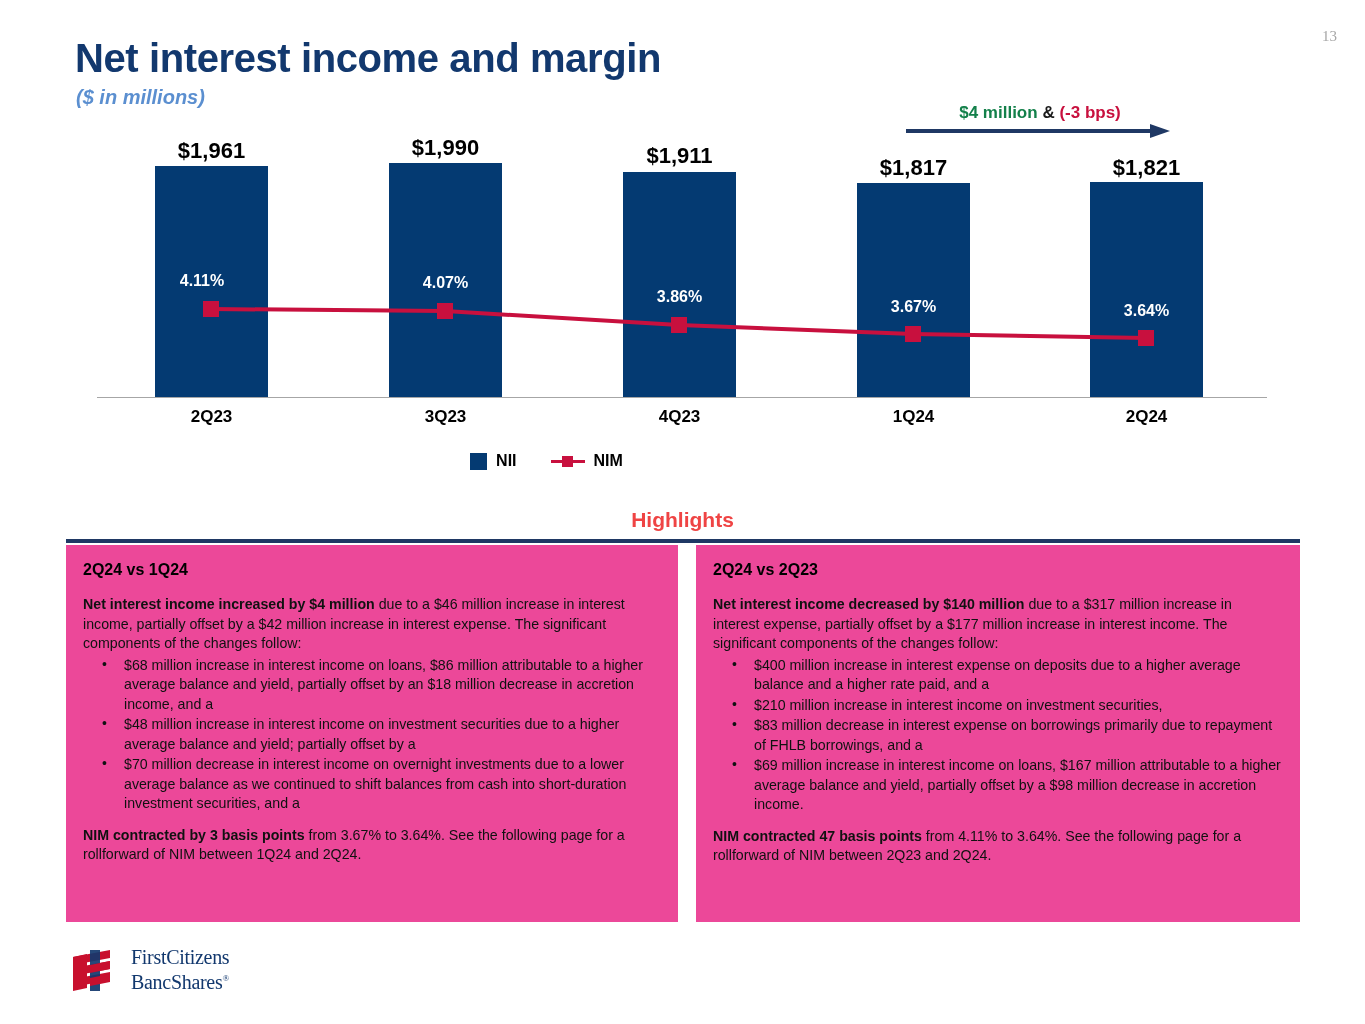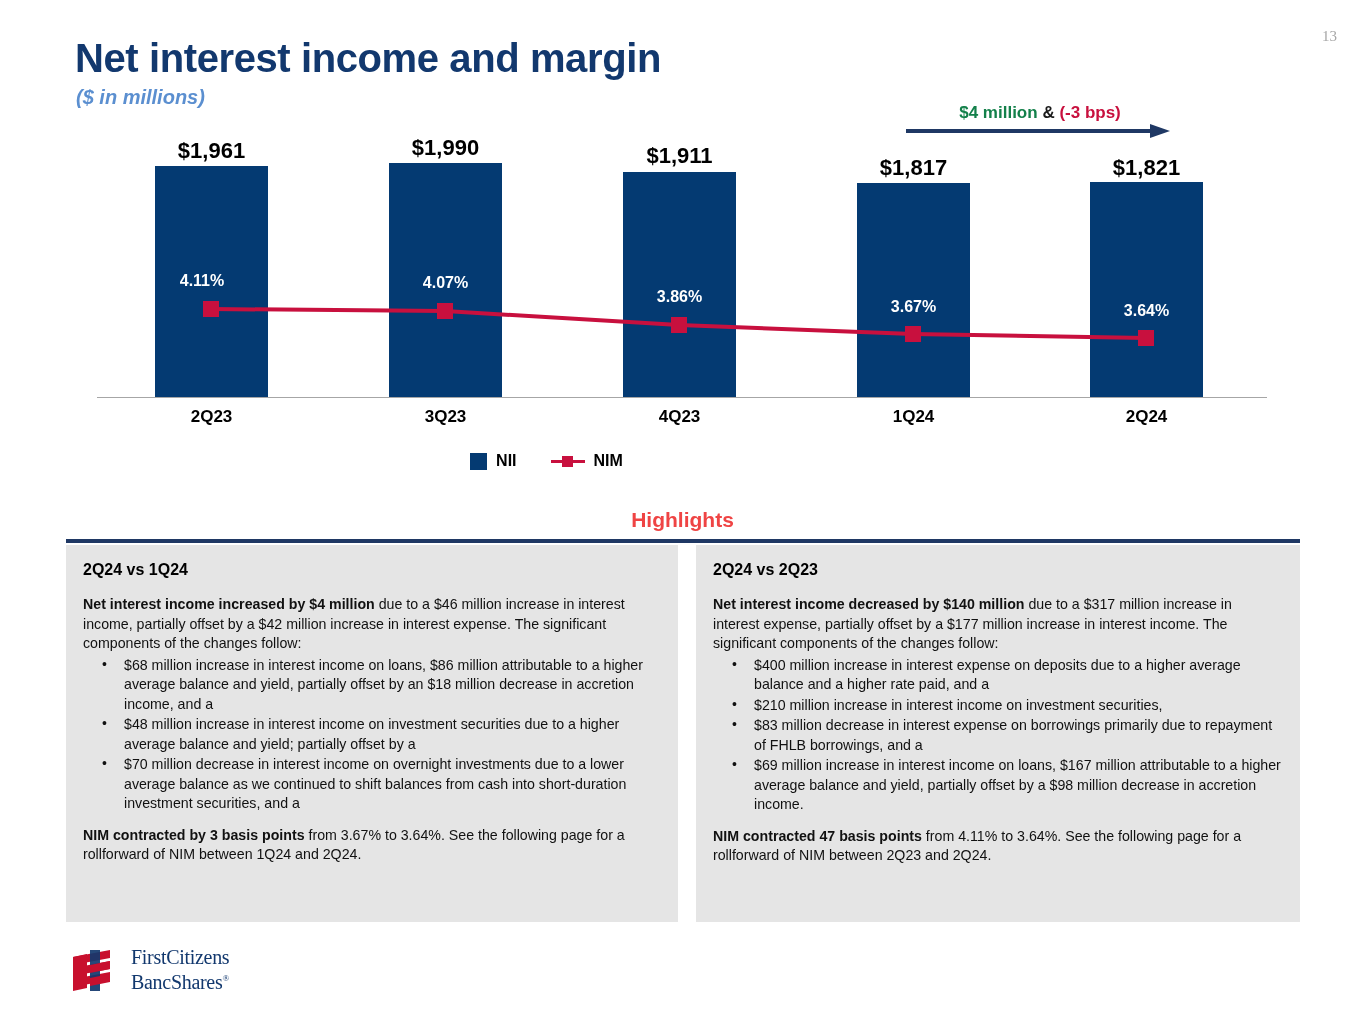--- a/index.html
+++ b/index.html
@@ -188,21 +188,21 @@
     left: 66px;
     top: 539px;
     width: 1234px;
     height: 4px;
     background: #1f3864;
   }
   .panel {
     position: absolute;
     top: 545px;
     height: 377px;
-    background: #e5e5e5;
+    background: #ec4899;
     box-sizing: border-box;
     padding: 14px 18px 10px 14px;
   }
   #panel-left  { left: 66px;  width: 612px; }
   #panel-right { left: 696px; width: 604px; }
 
   .panel-heading {
     font-size: 16px;
     font-weight: bold;
     color: #000;

